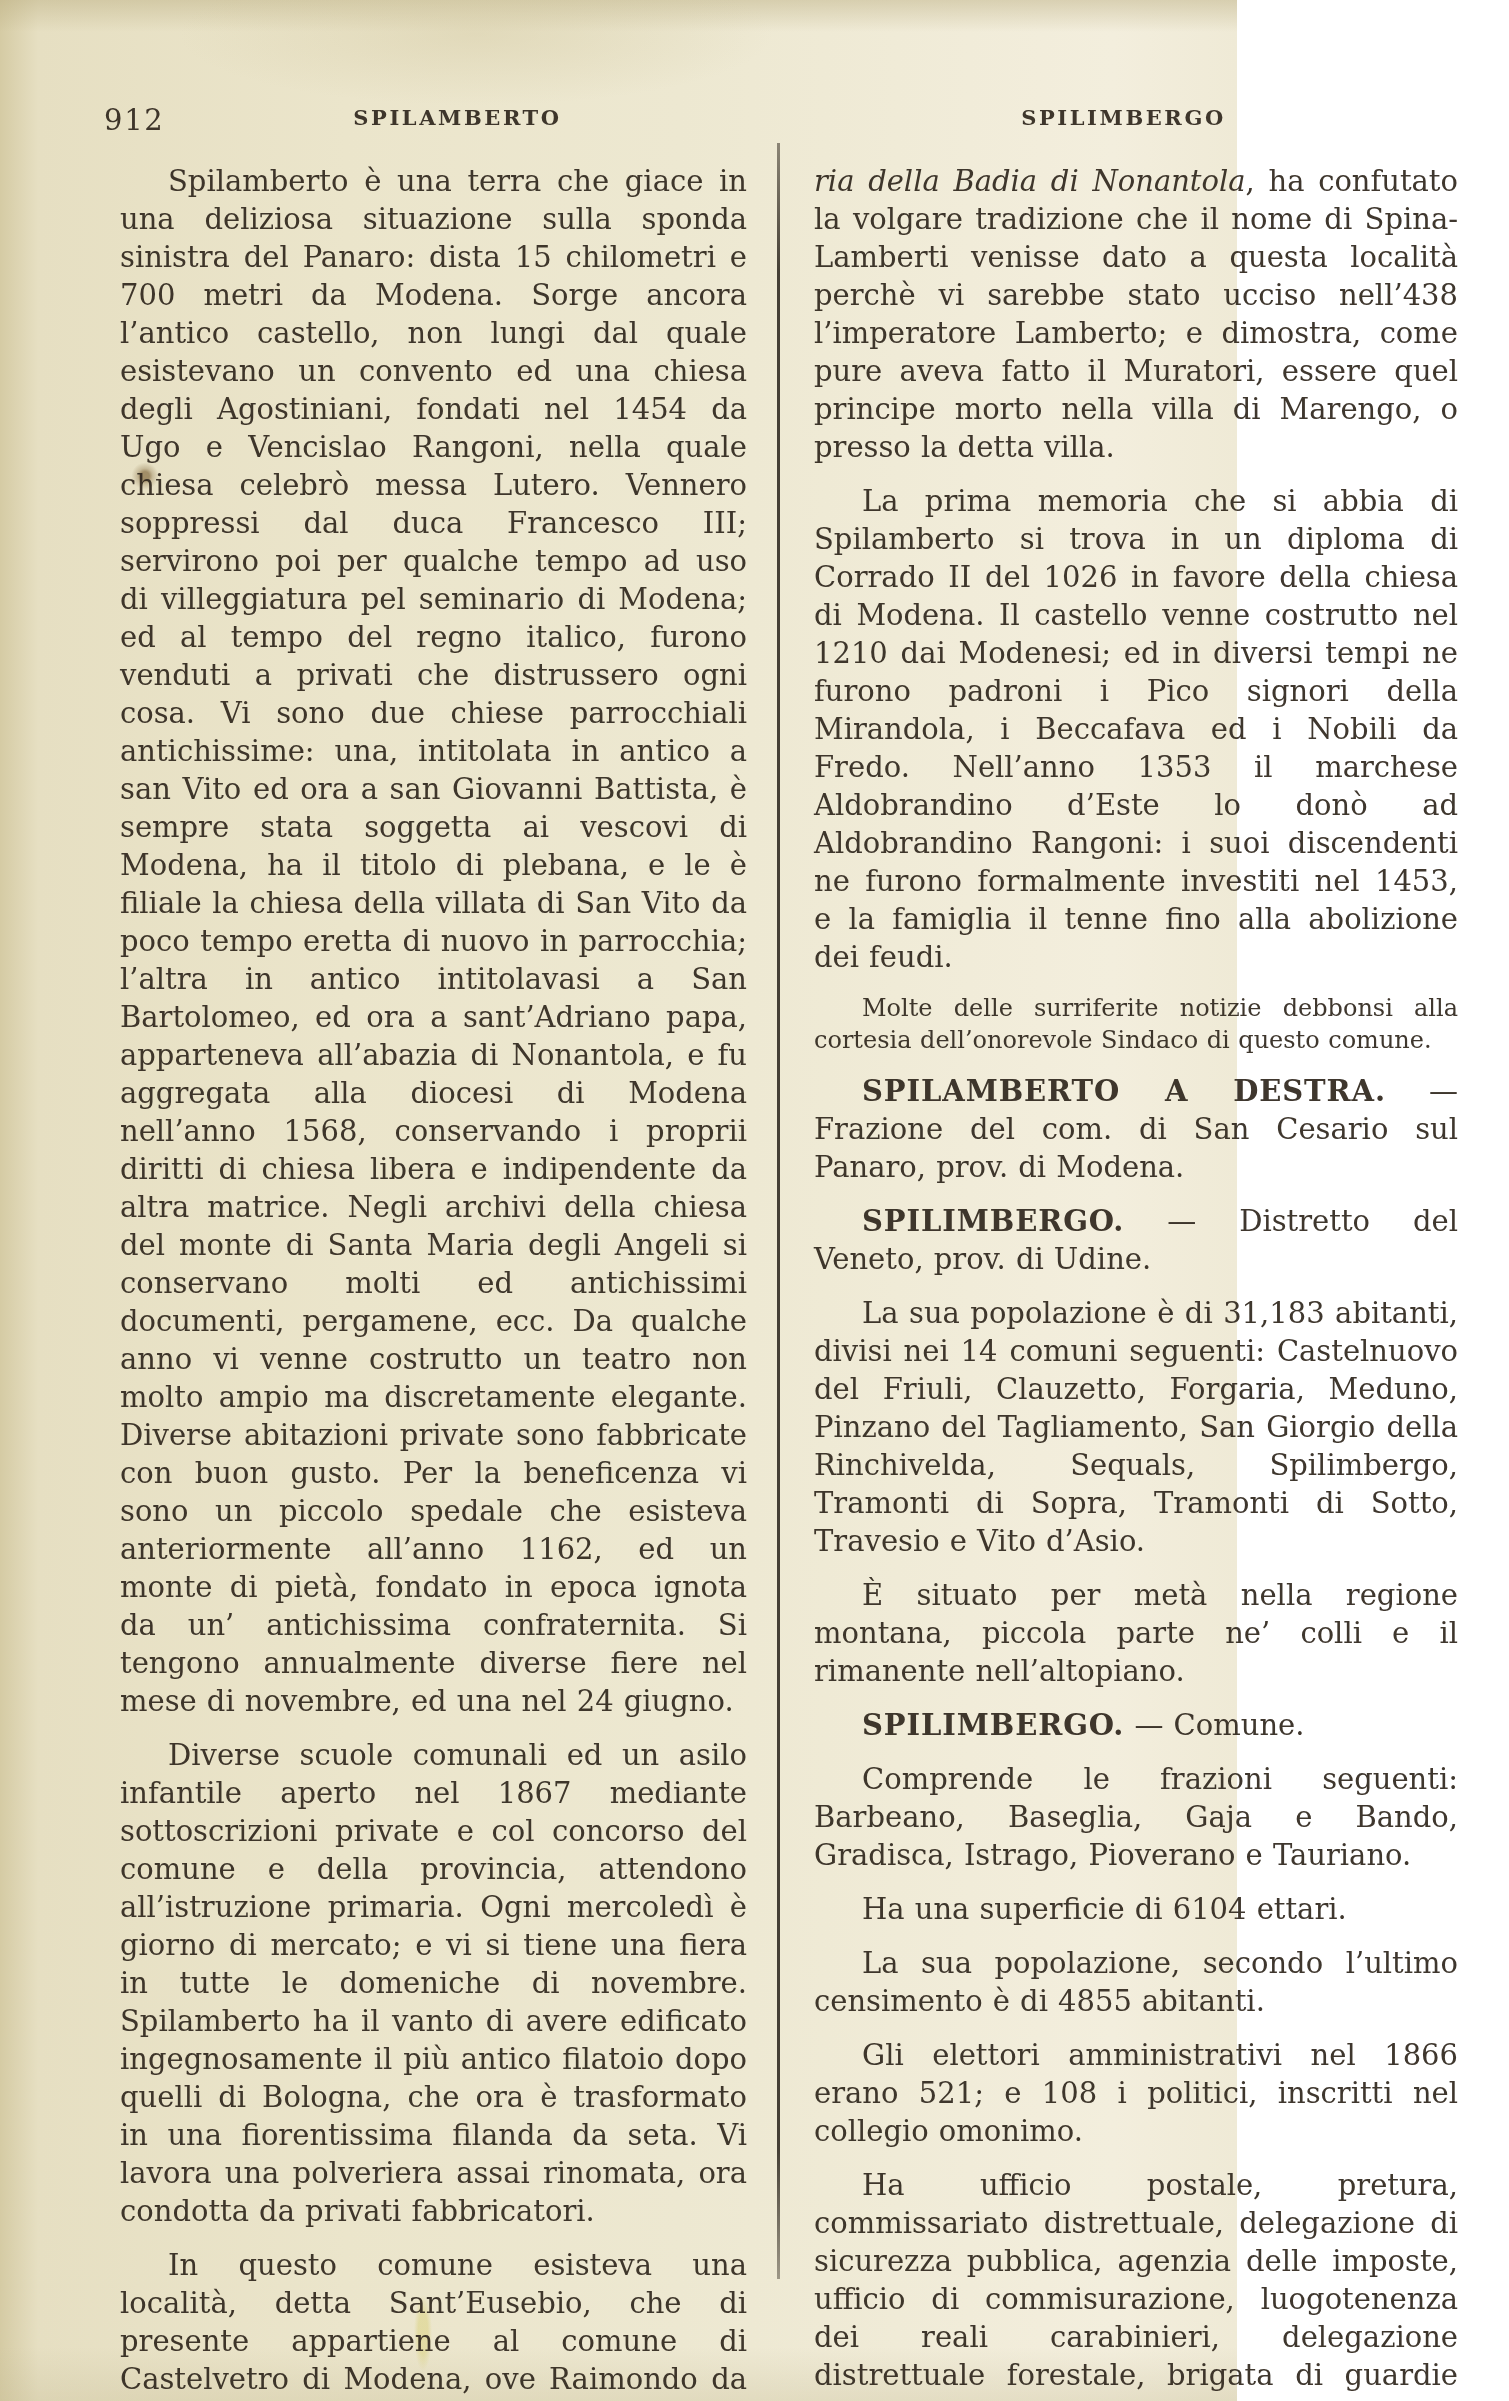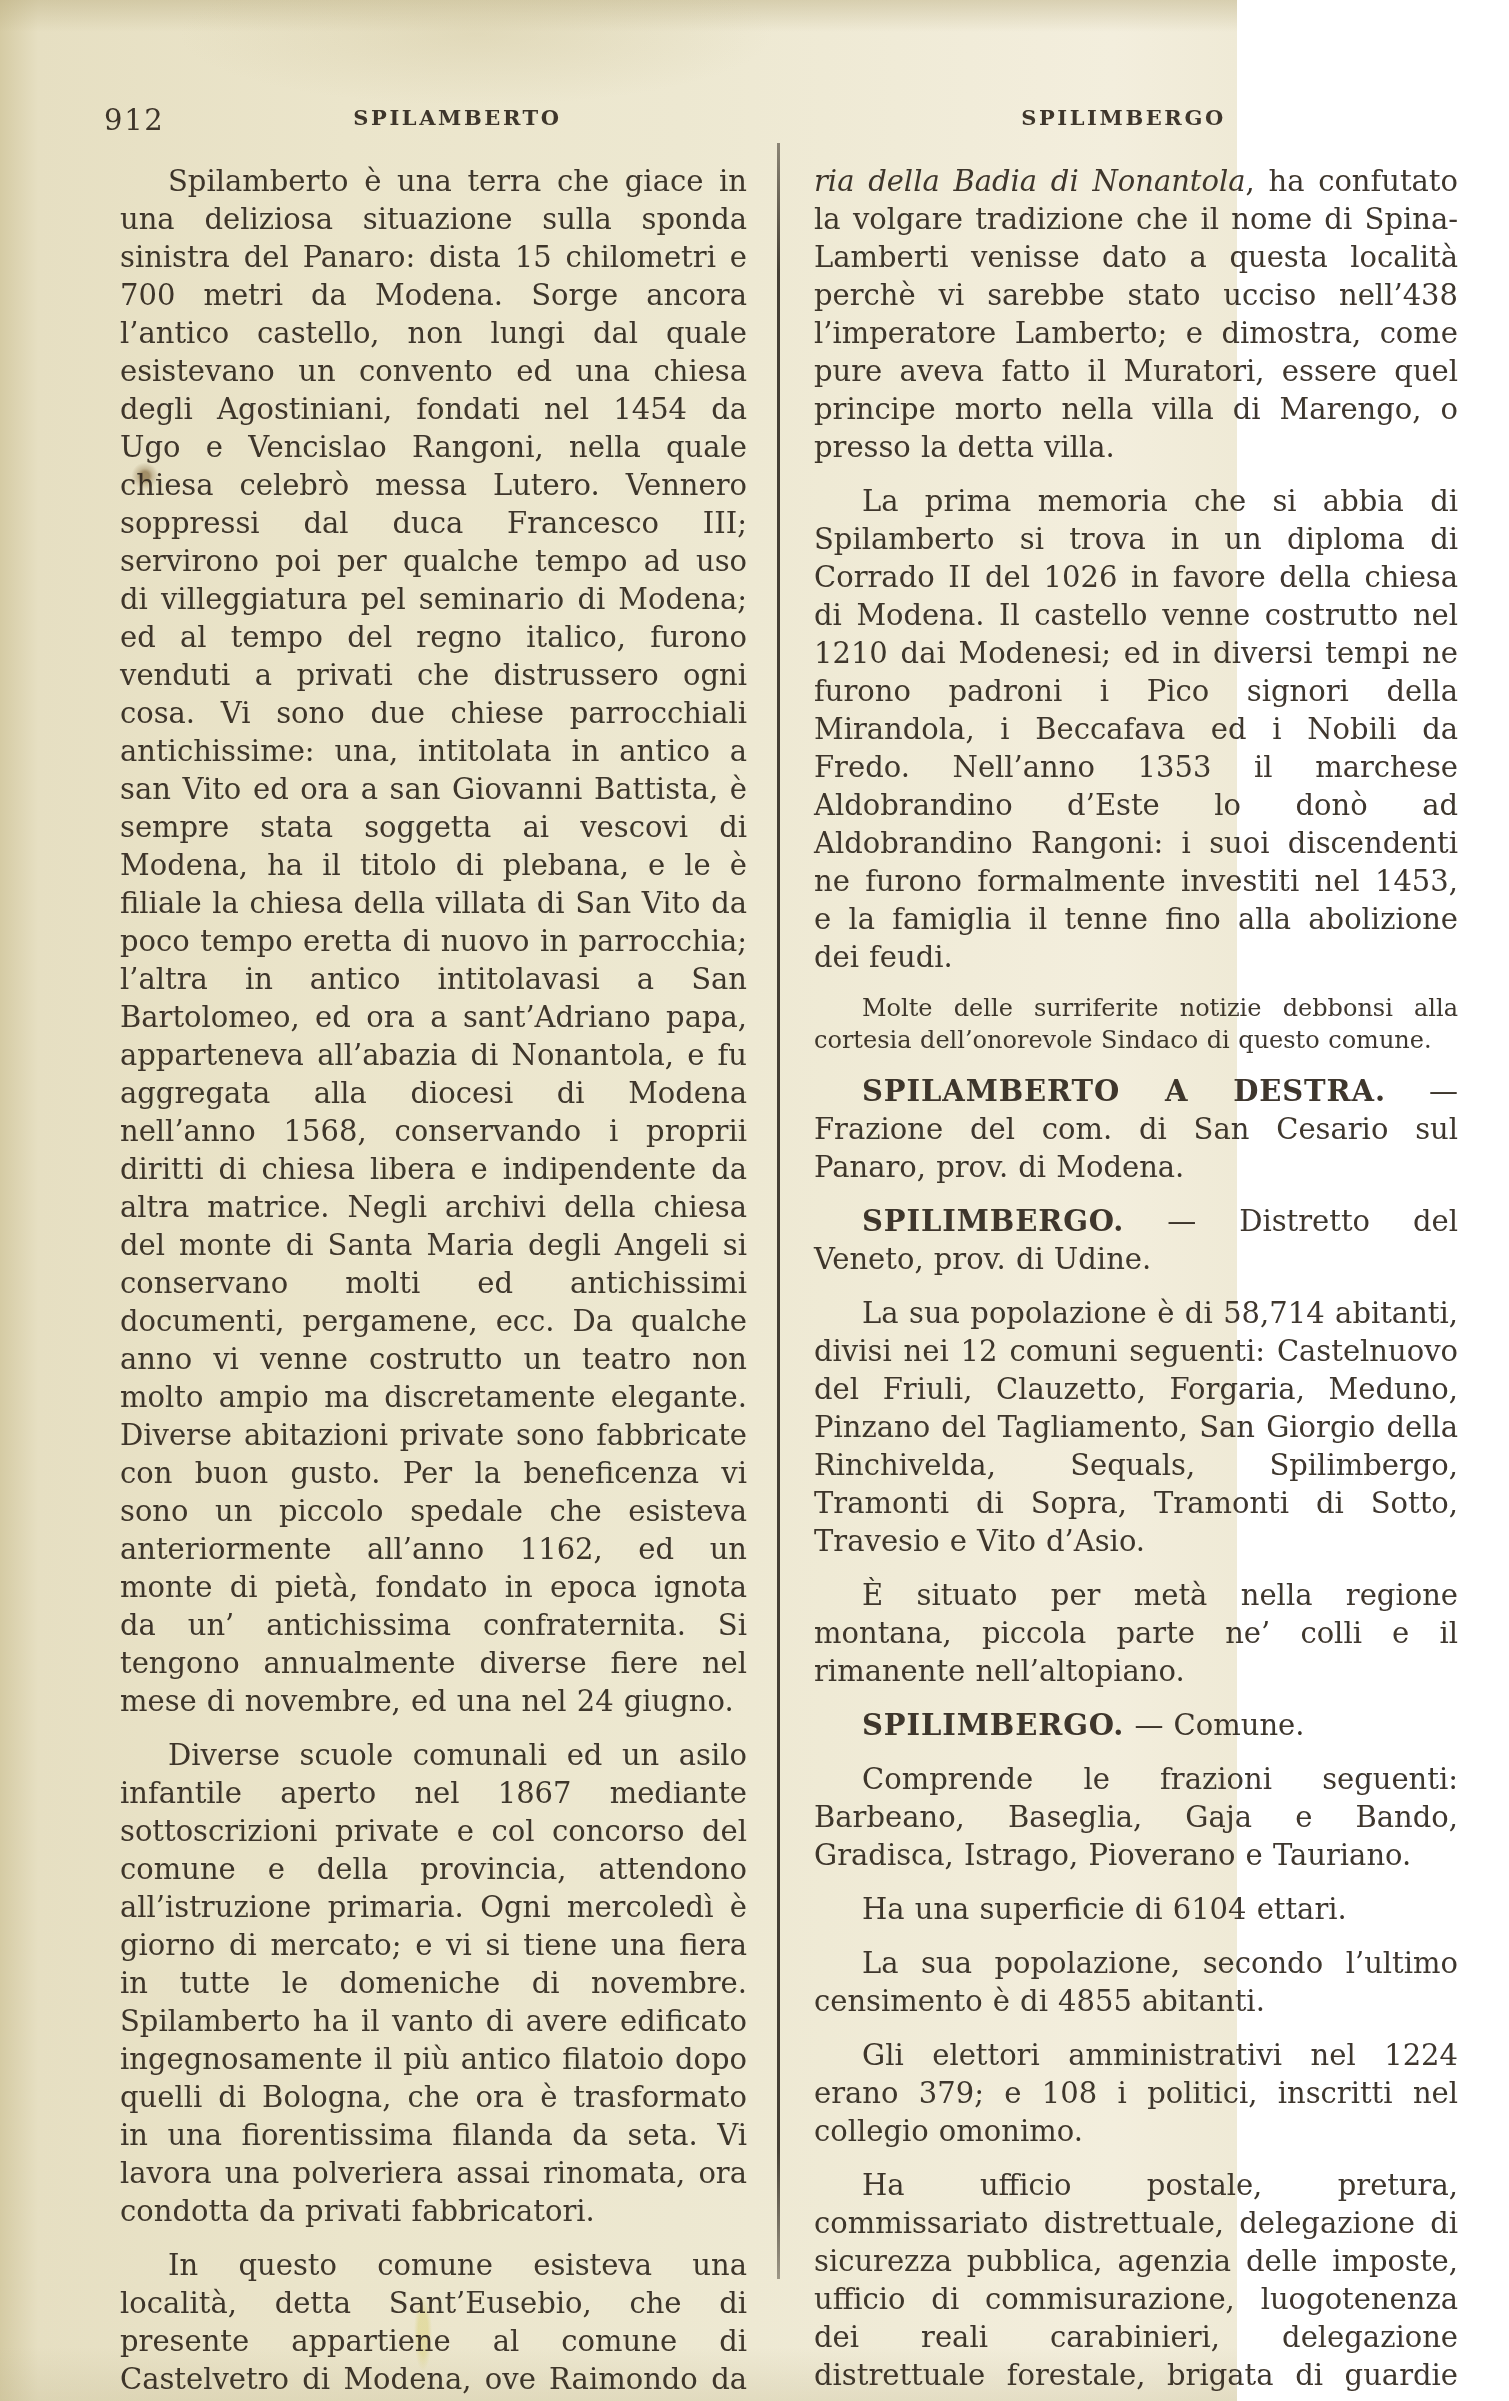--- a/index.html
+++ b/index.html
@@ -94,39 +94,39 @@
     <p class="body-p small">
       <span>Molte delle surriferite notizie debbonsi alla cortesia dell’onorevole Sindaco di questo comune.</span>
     </p>
     <p class="body-p">
       <span class="b">SPILAMBERTO A DESTRA.</span><span> — Frazione del com. di San Cesario sul Panaro, prov. di Modena.</span>
     </p>
     <p class="body-p">
       <span class="b">SPILIMBERGO.</span><span> — Distretto del Veneto, prov. di Udine.</span>
     </p>
     <p class="body-p">
-      <span>La sua popolazione è di 58,714 abitanti, divisi nei 12 comuni seguenti: Castelnuovo del Friuli, Clauzetto, Forgaria, Meduno, Pinzano del Tagliamento, San Giorgio della Rinchivelda, Sequals, Spilimbergo, Tramonti di Sopra, Tramonti di Sotto, Travesio e Vito d’Asio.</span>
+      <span>La sua popolazione è di 31,183 abitanti, divisi nei 14 comuni seguenti: Castelnuovo del Friuli, Clauzetto, Forgaria, Meduno, Pinzano del Tagliamento, San Giorgio della Rinchivelda, Sequals, Spilimbergo, Tramonti di Sopra, Tramonti di Sotto, Travesio e Vito d’Asio.</span>
     </p>
     <p class="body-p">
       <span>È situato per metà nella regione montana, piccola parte ne’ colli e il rimanente nell’altopiano.</span>
     </p>
     <p class="body-p">
       <span class="b">SPILIMBERGO.</span><span> — Comune.</span>
     </p>
     <p class="body-p">
       <span>Comprende le frazioni seguenti: Barbeano, Baseglia, Gaja e Bando, Gradisca, Istrago, Pioverano e Tauriano.</span>
     </p>
     <p class="body-p">
       <span>Ha una superficie di 6104 ettari.</span>
     </p>
     <p class="body-p">
       <span>La sua popolazione, secondo l’ultimo censimento è di 4855 abitanti.</span>
     </p>
     <p class="body-p">
-      <span>Gli elettori amministrativi nel 1224 erano 379; e 108 i politici, inscritti nel collegio omonimo.</span>
+      <span>Gli elettori amministrativi nel 1866 erano 521; e 108 i politici, inscritti nel collegio omonimo.</span>
     </p>
     <p class="body-p">
       <span>Ha ufficio postale, pretura, commissariato distrettuale, delegazione di sicurezza pubblica, agenzia delle imposte, ufficio di commisurazione, luogotenenza dei reali carabinieri, delegazione distrettuale forestale, brigata di guardie doganali, dispensa de’ generi di privativa, ispettorato scolastico.</span>
     </p>
     <p class="body-p">
       <span>Nella circoscrizione elettorale dà il nome al collegio N.º 471, che conta 497 elettori, comprende 22 comuni con una popolazione di</span>
     </p>
   </div>
 
 </div>

